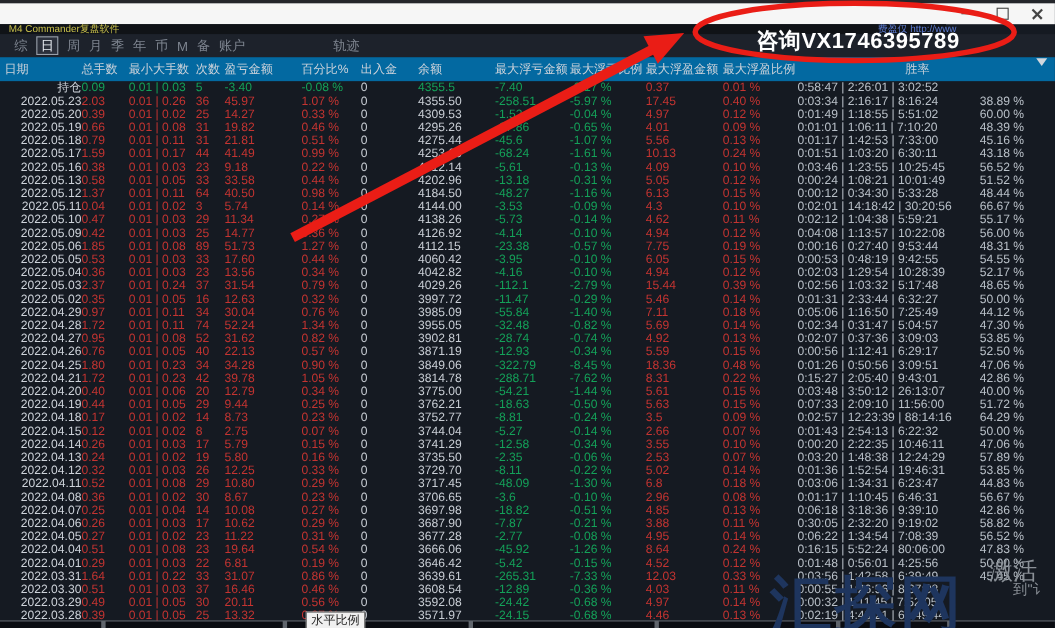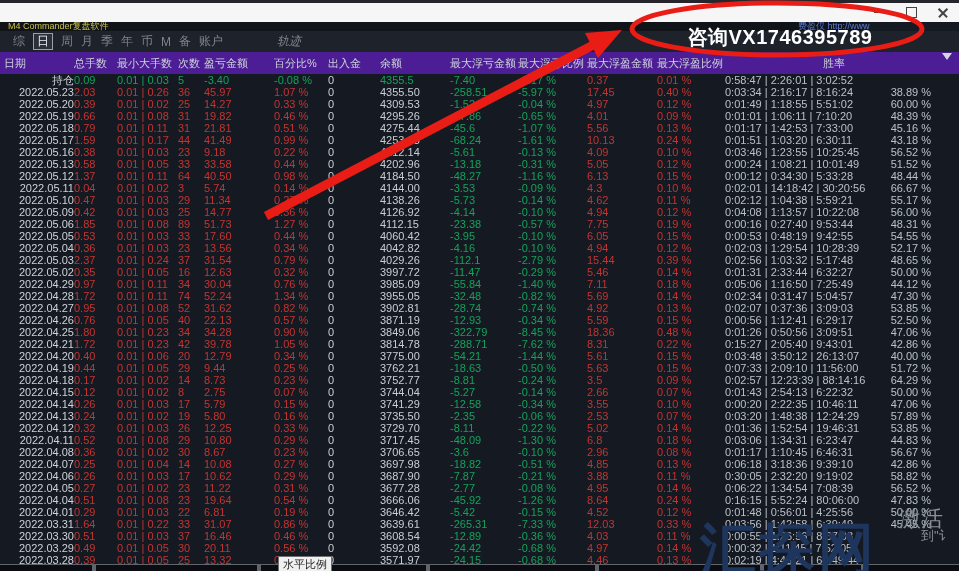--- a/index.html
+++ b/index.html
@@ -17,24 +17,24 @@
   .app-strip{position:absolute;left:0;top:22px;width:860px;height:9px;background:#101317;}
   .yellow-frag{position:absolute;left:8px;top:0;font-size:9px;line-height:9px;color:#c9c14b;
                filter:blur(.7px);white-space:nowrap;}
   .blue-frag{position:absolute;left:798px;top:0;width:161px;font-size:9px;line-height:9px;color:#5c7ad0;
              filter:blur(.6px);white-space:nowrap;overflow:hidden;}
   .menubar{position:absolute;left:0;top:31px;width:959px;height:21px;background:#1d222b;
            display:flex;align-items:center;gap:8px;padding-left:13px;box-sizing:border-box;
            font-size:12px;color:#7e8590;}
   .tab{cursor:default;}
   .tab.selected{color:#e9edf3;border:1px solid #98a0ab;background:#2b303b;padding:0 3px;line-height:15px;}
-  .tab-gap{margin-left:46px;font-style:italic;}
+  .tab-gap{margin-left:72px;}
   .grid{display:grid;grid-template-columns:74px 43px 61px 26px 70px 54px 52px 70px 68px 69px 70px 68px 160px 74px;}
   .grid>*:first-child{padding-left:4px;}
-  .thead{position:absolute;left:0;top:52px;width:959px;height:22px;background:#4c1d95;
+  .thead{position:absolute;left:0;top:52px;width:959px;height:22px;background:#0369a1;
          font-size:11px;color:#ccd2da;}
   .hc{line-height:22px;white-space:nowrap;overflow:hidden;}
   .thead>*:last-child{text-align:right;padding-right:40px;}
   .tbody{position:absolute;left:0;top:74px;width:959px;height:492px;background:#151a22;}
   .row{height:12px;font-size:11px;line-height:12px;}
   .cell{white-space:nowrap;overflow:hidden;}
   .row>*:last-child{text-align:right;padding-right:28px;}
   .c-txt{color:#ced3da;text-align:right;} .c-red{color:#c43431;} .c-green{color:#14a159;}
   .c-plain{color:#c9ced5;} .c-dim{color:#b9c0c8;}
   .statusbar{position:absolute;left:0;top:564px;width:959px;height:7px;background:#60656c;z-index:4;}

